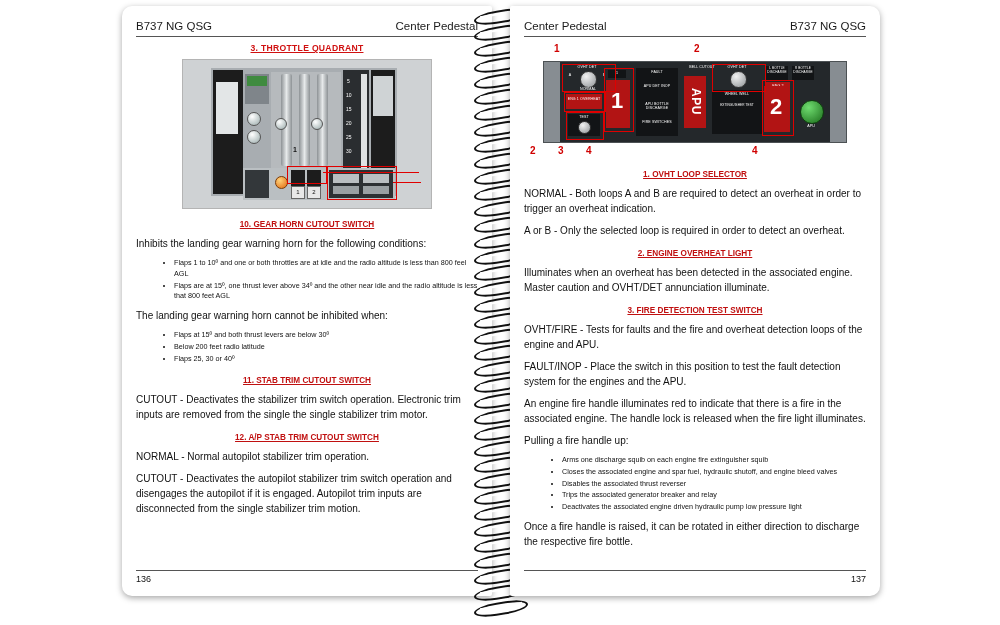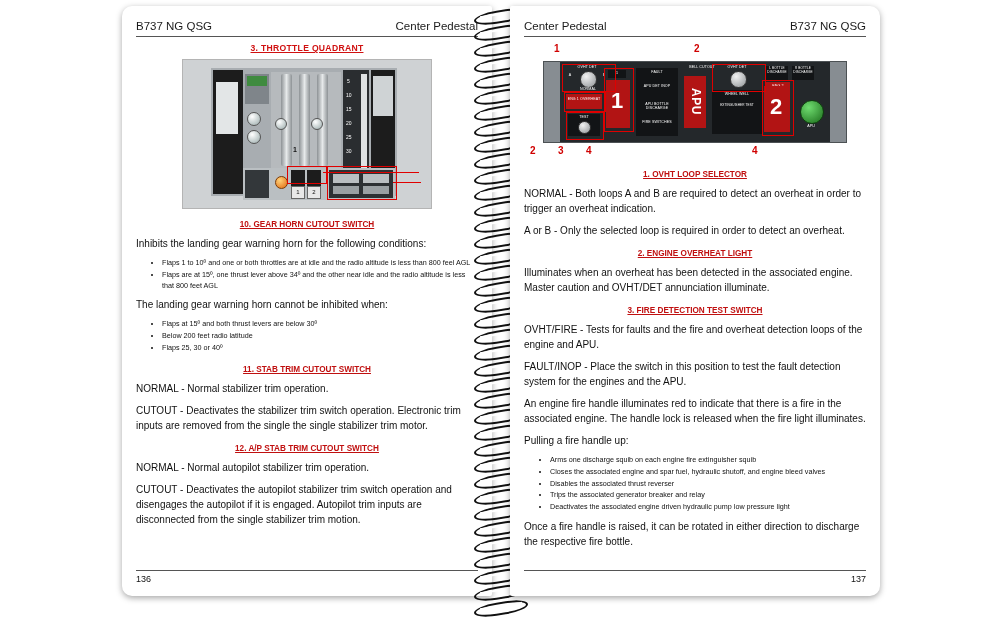--- a/index.html
+++ b/index.html
@@ -72,21 +72,21 @@
     color: #111;
     margin: 0 0 7px 0;
   }
   ul.bullets {
     margin: 1px 0 6px 0;
     padding-left: 26px;
     font-size: 7.2px;
     line-height: 1.5;
     color: #111;
   }
-  ul.bullets li { margin: 0 0 1px 0; }
+  ul.bullets li { margin: 0 0 1px 12px; }
   .footer {
     position: absolute;
     left: 0; right: 0; bottom: 0;
     border-top: 1px solid #555;
     font-size: 9px;
     color: #111;
     padding-top: 3px;
   }
   .footer.left-num { text-align: left; }
   .footer.right-num { text-align: right; }
@@ -323,21 +323,20 @@
         <p class="body-txt">The landing gear warning horn cannot be inhibited when:</p>
         <ul class="bullets">
           <li>Flaps at 15º and both thrust levers are below 30º</li>
           <li>Below 200 feet radio latitude</li>
           <li>Flaps 25, 30 or 40º</li>
         </ul>
       </div>
 
       <div>
         <div class="sub-title">11. STAB TRIM CUTOUT SWITCH</div>
-        <p class="body-txt">NORMAL - Normal stabilizer trim operation.</p>
         <p class="body-txt">CUTOUT - Deactivates the stabilizer trim switch operation.  Electronic trim inputs are removed from the single the single stabilizer trim motor.</p>
       </div>
 
       <div>
         <div class="sub-title">12. A/P STAB TRIM CUTOUT SWITCH</div>
         <p class="body-txt">NORMAL - Normal autopilot stabilizer trim operation.</p>
         <p class="body-txt">CUTOUT - Deactivates the autopilot stabilizer trim switch operation and disengages the autopilot if it is engaged.  Autopilot trim inputs are disconnected from the single stabilizer trim motion.</p>
       </div>
 
       <div class="footer left-num">

